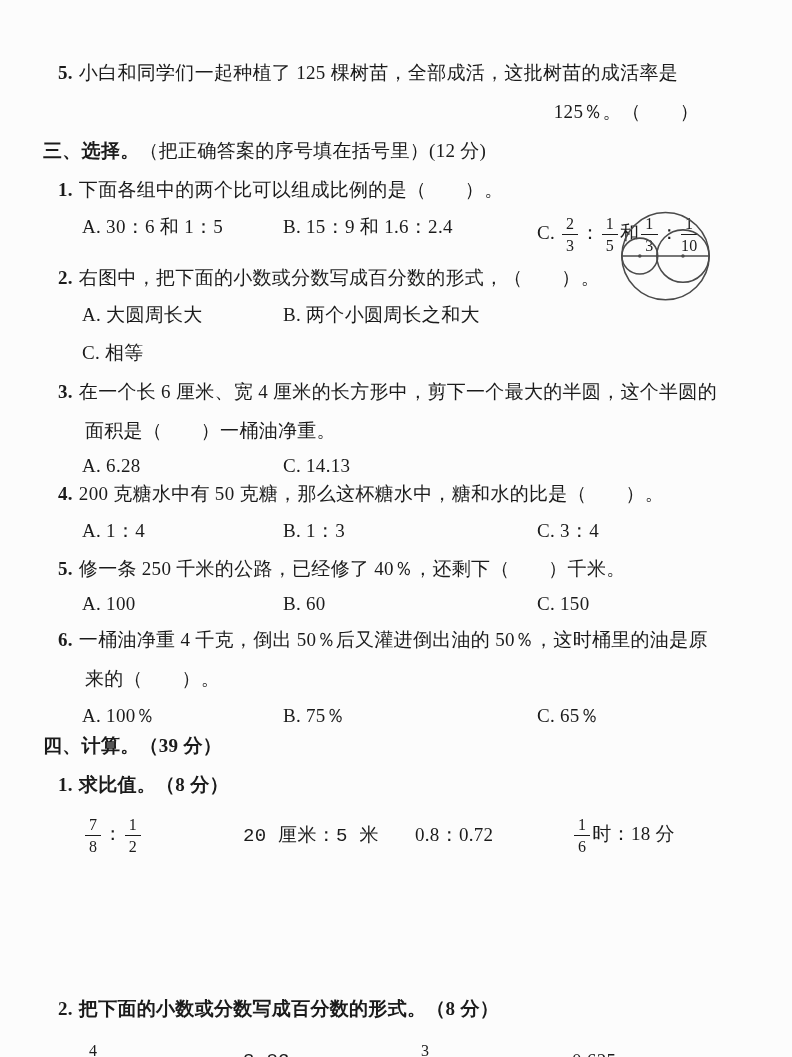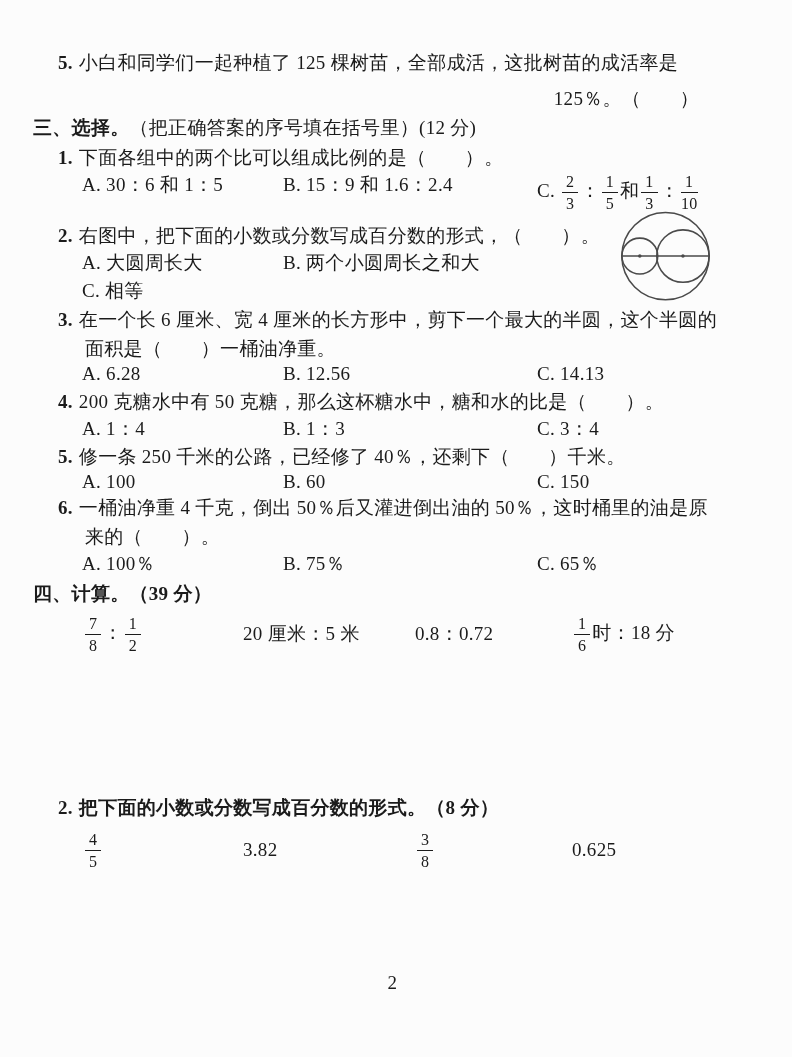--- a/index.html
+++ b/index.html
@@ -4,36 +4,36 @@
 <style>
   html,body{margin:0;padding:0;}
   body{
     width:792px;height:1057px;overflow:hidden;
     background:#fcfcfc;color:#1b1b1b;
     font-family:"Liberation Serif","DejaVu Serif",serif;
     font-size:19px;letter-spacing:0.3px;
   }
   .page{position:relative;width:792px;height:1057px;box-sizing:border-box;
         padding:48px 40px 0 33px;}
-  .ln{line-height:29px;margin:0;}
+  .ln{line-height:29px;margin:10px;}
   .qn{font-weight:bold;margin-right:6px;}
   b{font-weight:bold;}
   .note{font-weight:normal;}
   .row-between{display:flex;justify-content:flex-end;}
   .opts{display:flex;margin-left:49px;align-items:flex-start;}
   .opts .c1{width:201px;}
   .opts .c2{width:254px;}
   .opts .c3{flex:1;}
   .optrow-tall{height:46px;}
   .frac{display:inline-block;text-align:center;vertical-align:middle;margin:0 2px;}
   .fn{display:block;font-size:16px;line-height:19px;padding:0 4px 1px;border-bottom:1.4px solid #1c1c1c;}
   .fd{display:block;font-size:16px;line-height:19px;padding-top:1px;}
   .calcrow{display:flex;align-items:center;margin-left:50px;}
   .calcrow .k1{width:160px;}
-  .calcrow .k2{width:172px;}
+  .calcrow .k2{width:172px;font-family:Liberation Mono, monospace;}
   .calcrow .k3{width:157px;}
   .calcrow .k4{flex:1;}
   .figure{position:absolute;left:617px;top:209px;}
   .pagenum{text-align:center;line-height:29px;}
 </style>
 </head>
 <body>
 
 <div class="page">
 
@@ -70,21 +70,20 @@
       <line x1="5" y1="48" x2="95" y2="48" stroke="#4a4a4a" stroke-width="1.6"></line>
       <circle cx="23.5" cy="48" r="1.8" fill="#4a4a4a"></circle>
       <circle cx="68" cy="48" r="1.8" fill="#4a4a4a"></circle>
     </svg>
   </div>
 
   <p class="ln" style="margin-left:25px"><b class="qn">3.</b><span>在一个长 6 厘米、宽 4 厘米的长方形中，剪下一个最大的半圆，这个半圆的</span></p>
   <p class="ln" style="margin-left:52px">面积是（　　）一桶油净重。</p>
   <div class="opts">
     <span class="c1">A. 6.28</span>
-    <span class="c2">B. 12.56</span>
     <span class="c3">C. 14.13</span>
   </div>
 
   <p class="ln" style="margin-left:25px;margin-top:2px"><b class="qn">4.</b><span>200 克糖水中有 50 克糖，那么这杯糖水中，糖和水的比是（　　）。</span></p>
   <div class="opts">
     <span class="c1">A. 1：4</span>
     <span class="c2">B. 1：3</span>
     <span class="c3">C. 3：4</span>
   </div>
 
@@ -98,20 +97,21 @@
   <p class="ln" style="margin-left:25px"><b class="qn">6.</b><span>一桶油净重 4 千克，倒出 50％后又灌进倒出油的 50％，这时桶里的油是原</span></p>
   <p class="ln" style="margin-left:52px">来的（　　）。</p>
   <div class="opts">
     <span class="c1">A. 100％</span>
     <span class="c2">B. 75％</span>
     <span class="c3">C. 65％</span>
   </div>
 
   <p class="ln" style="margin-top:2px"><b>四、计算。</b><b class="note" style="font-weight:bold">（39 分）</b></p>
 
+  <p class="ln" style="margin-left:25px;margin-top:1px"><b class="qn">1.</b><b>求比值。（8 分）</b></p>
   <div class="calcrow" style="height:52px">
     <span class="k1">
       <span class="frac"><span class="fn">7</span><span class="fd">8</span></span><span>：</span><span class="frac"><span class="fn">1</span><span class="fd">2</span></span>
     </span>
     <span class="k2">20 厘米：5 米</span>
     <span class="k3">0.8：0.72</span>
     <span class="k4">
       <span class="frac"><span class="fn">1</span><span class="fd">6</span></span><span>时：18 分</span>
     </span>
   </div>

